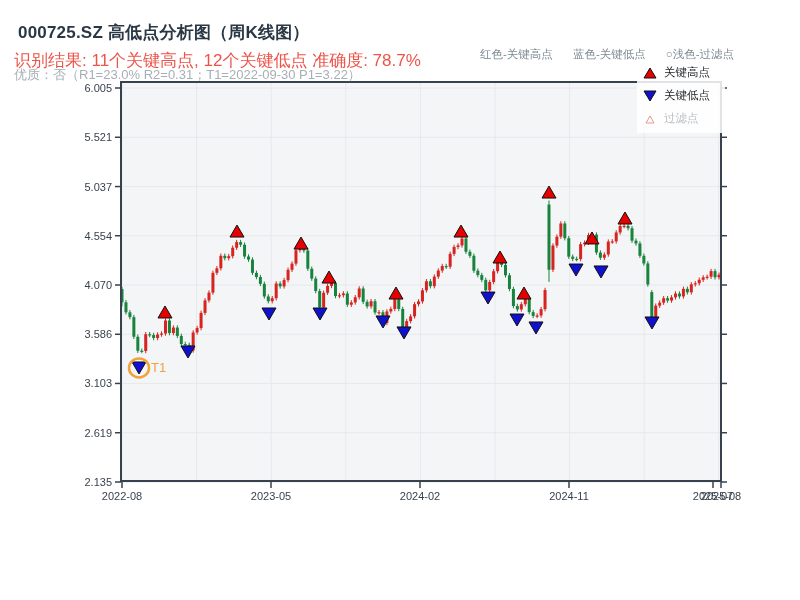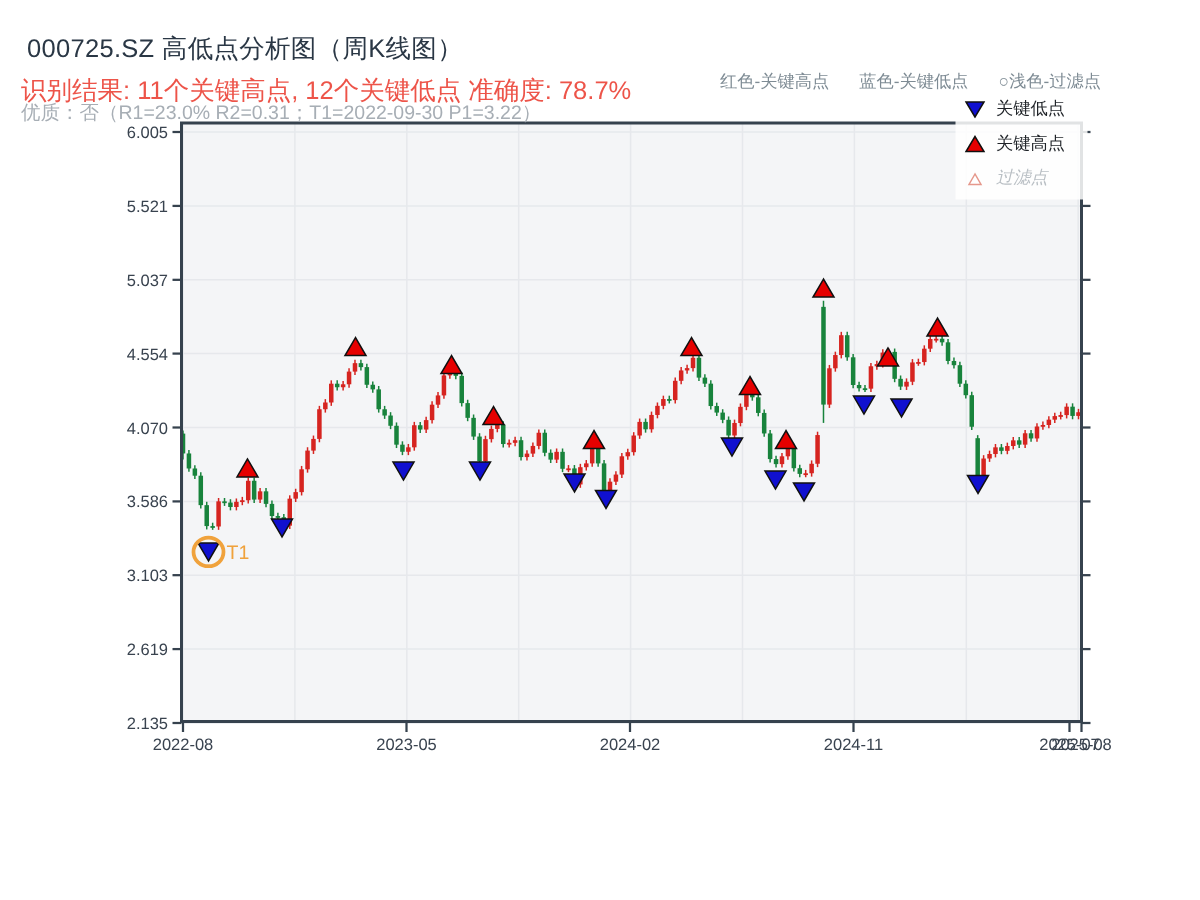--- a/index.html
+++ b/index.html
@@ -2,40 +2,40 @@
 <html><head>
 <meta charset="utf-8">
 <style>
   html,body{margin:0;padding:0;background:#fff;}
   .canvas{
     position:relative;width:800px;height:600px;background:#ffffff;overflow:hidden;
     font-family:"Liberation Sans","DejaVu Sans",sans-serif;
   }
   .chart-svg{position:absolute;left:0;top:0;}
   .title{
-    position:absolute;left:18px;top:21px;font-size:17px;font-weight:400;
+    position:absolute;left:18px;top:21px;font-size:17px;font-weight:700;
     color:#2a3745;letter-spacing:0.2px;white-space:nowrap;
   }
   .result-line{
     position:absolute;left:14px;top:49px;font-size:17px;color:#ed5449;white-space:nowrap;
   }
   .quality-line{
     position:absolute;left:14px;top:66px;font-size:13px;color:#a7aeb5;white-space:nowrap;text-align:right;
   }
   .note{
     position:absolute;top:21px;right:66px;display:flex;gap:20px;
     font-size:11.5px;color:#7e8b94;white-space:nowrap;margin-top:26px;
   }
   .legend-box{
     position:absolute;left:637px;top:59px;width:88px;
     background:rgba(255,255,255,0.85);padding:2px 0 3px 0;
   }
   .legend-row{display:flex;align-items:center;gap:7px;height:23px;padding-left:6px;}
   .legend-label{font-size:11.5px;color:#1f2328;white-space:nowrap;}
-  .legend-label.muted{color:#b9bfc4;font-style:italic;}
+  .legend-label.muted{color:#b9bfc4;}
   svg text{font-family:"Liberation Sans","DejaVu Sans",sans-serif;}
 </style>
 </head>
 <body>
 
 <div class="canvas">
   <svg class="chart-svg" id="chart-svg" width="800" height="600" viewBox="0 0 800 600">
       <rect x="121" y="82" width="600" height="399" fill="#f4f5f7"></rect>
       <line x1="122" y1="82" x2="122" y2="481" stroke="#e6e8ec" stroke-width="1"></line>
       <line x1="196.6" y1="82" x2="196.6" y2="481" stroke="#e6e8ec" stroke-width="1"></line>
@@ -432,29 +432,29 @@
 
   <div class="note">
     <span>红色-关键高点</span>
     <span>蓝色-关键低点</span>
     <span>○浅色-过滤点</span>
   </div>
 
   <div class="legend-box">
     <div class="legend-row">
       <svg width="14" height="12">
+        <polygon points="7,1 1,11 13,11" fill="#e60000" stroke="#101010" stroke-width="1"></polygon>
+      </svg>
+      <span class="legend-label">关键高点</span>
+    </div>
+    <div class="legend-row">
+      <svg width="14" height="12">
         <polygon points="7,11 1,1 13,1" fill="#1010cf" stroke="#101010" stroke-width="1"></polygon>
       </svg>
       <span class="legend-label">关键低点</span>
-    </div>
-    <div class="legend-row">
-      <svg width="14" height="12">
-        <polygon points="7,1 1,11 13,11" fill="#e60000" stroke="#101010" stroke-width="1"></polygon>
-      </svg>
-      <span class="legend-label">关键高点</span>
     </div>
     <div class="legend-row">
       <svg width="14" height="12">
         <polygon points="7,3 3,10 11,10" fill="#ffffff" stroke="#e5988c" stroke-width="1"></polygon>
       </svg>
       <span class="legend-label muted">过滤点</span>
     </div>
   </div>
 </div>
 

